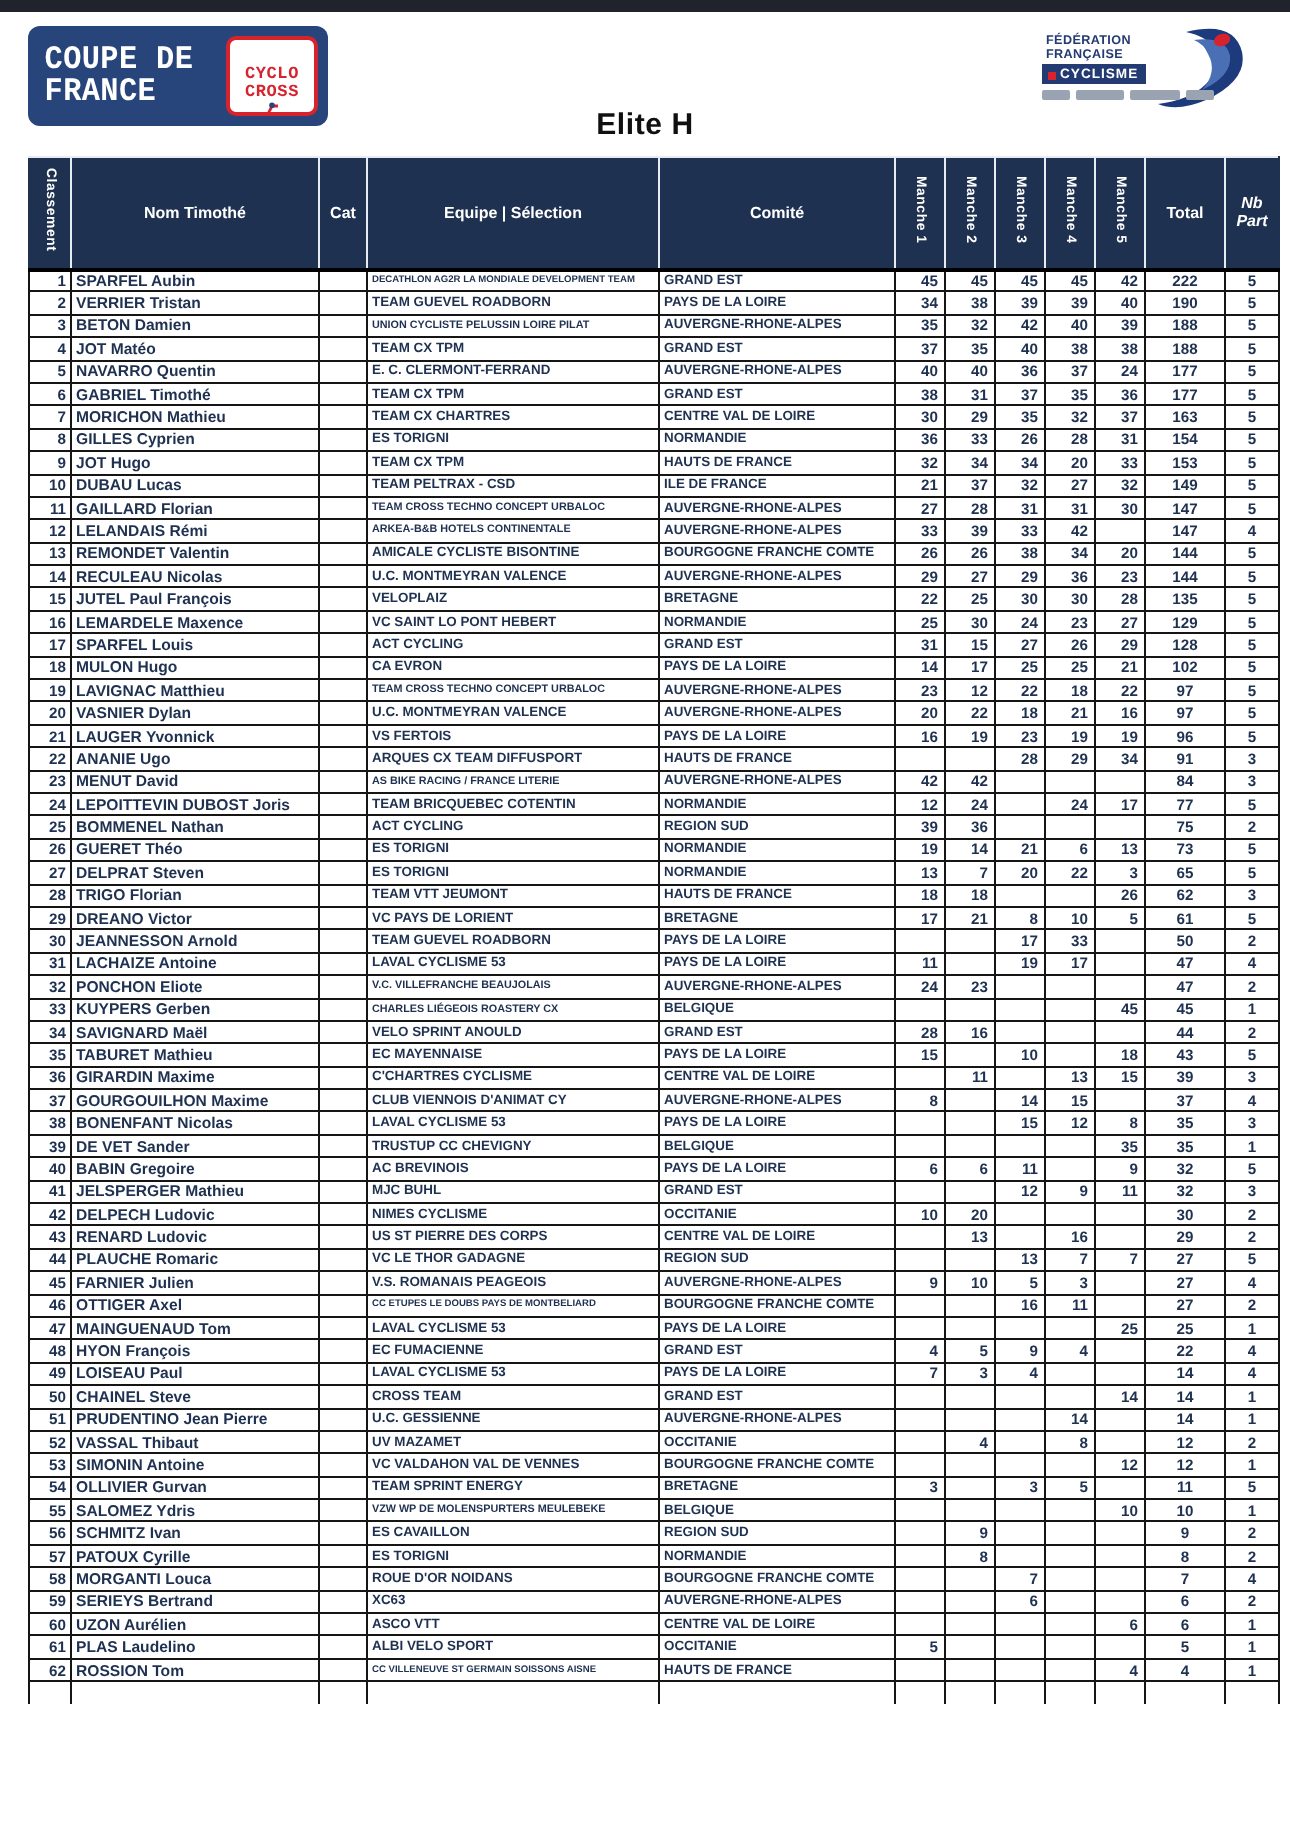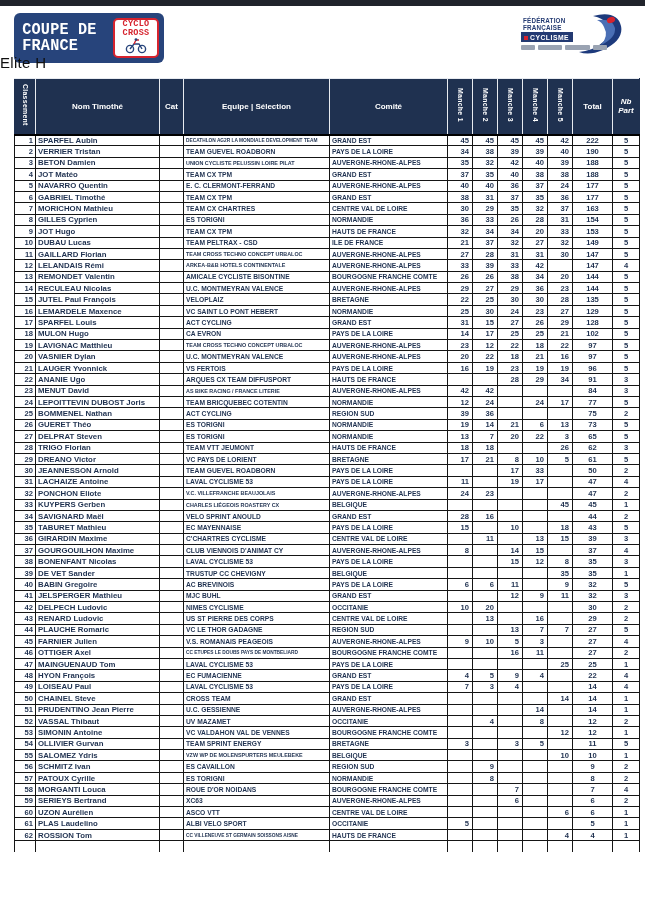--- a/index.html
+++ b/index.html
@@ -14,27 +14,27 @@
   .topbar{position:absolute;top:0;left:0;width:645px;height:6px;background:#20232b;}
 
   
   .logo-cdf{position:absolute;left:14px;top:13px;width:150px;height:50px;background:var(--logo-blue);
     border-radius:6px;display:flex;align-items:center;font-family:Liberation Mono, monospace;}
   .cdf-text{color:#fff;font-weight:bold;font-size:16.5px;line-height:0.95;padding-left:9px;
     letter-spacing:0.2px;transform:scaleX(0.92);transform-origin:left center;white-space:pre-line;}
   .badge{position:absolute;right:5px;top:5px;width:46px;height:40px;background:#fff;
     border:2.5px solid var(--red);border-radius:5px;text-align:center;overflow:hidden;}
   .badge-line{color:var(--red);font-weight:bold;font-size:8.5px;line-height:1.05;letter-spacing:0.3px;}
-  .badge-line:first-child{margin-top:0;}
+  .badge-line:first-child{margin-top:13px;}
   .badge svg{display:block;margin:0 auto;}
 
   .titles{position:absolute;left:165px;top:20px;width:315px;text-align:center;color:var(--navy);
     font-weight:bold;font-size:9.5px;line-height:1.4;}
-  .category{position:absolute;left:0;top:54px;width:645px;text-align:left;color:#101010;
-    font-weight:normal;font-size:15px;letter-spacing:0.3px;}
+  .category{position:absolute;left:0;top:54px;width:645px;text-align:center;color:#101010;
+    font-weight:bold;font-size:15px;letter-spacing:0.3px;}
 
   .logo-ffc{position:absolute;right:14px;top:12px;width:132px;height:52px;}
   .ffc-fed{position:absolute;left:24px;top:5px;color:#233a72;font-weight:bold;font-size:6.3px;line-height:1.15;letter-spacing:0.2px;}
   .ffc-cyc{position:absolute;left:22px;top:20px;background:#233a72;color:#fff;font-weight:bold;
     font-size:6.8px;padding:1.5px 4px 1.5px 9px;letter-spacing:0.5px;}
   .ffc-cyc::before{content:"";position:absolute;left:3px;top:4px;width:4px;height:4px;background:var(--red);}
   .ffc-swoosh{position:absolute;right:6px;top:0;}
   .ffc-social{position:absolute;left:22px;top:33px;width:86px;height:6px;display:flex;gap:3px;}
   .ffc-social span{display:block;height:5px;background:#9aa3b2;border-radius:1px;}
   .ffc-social span:nth-child(1){width:14px;}

